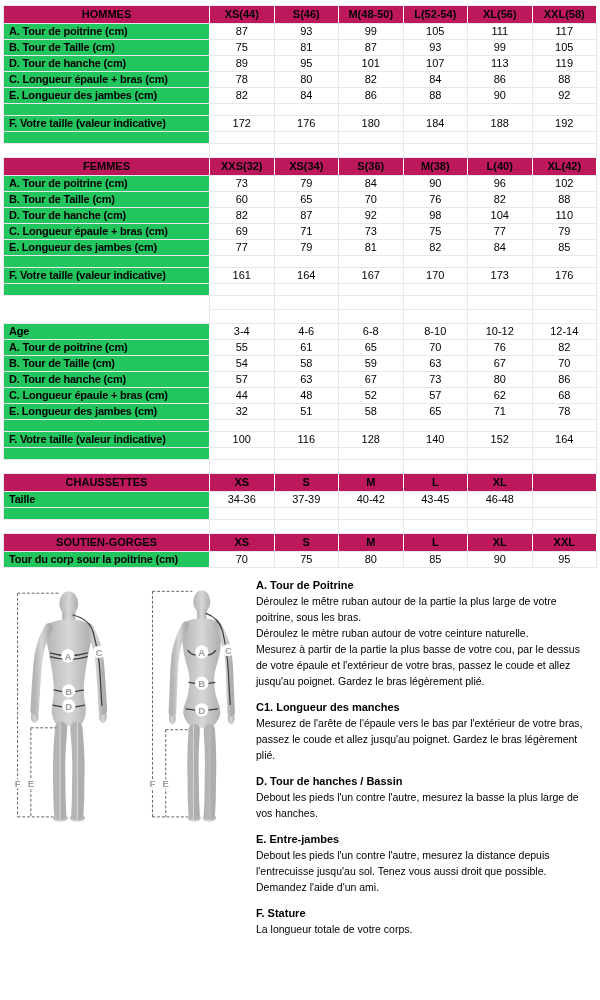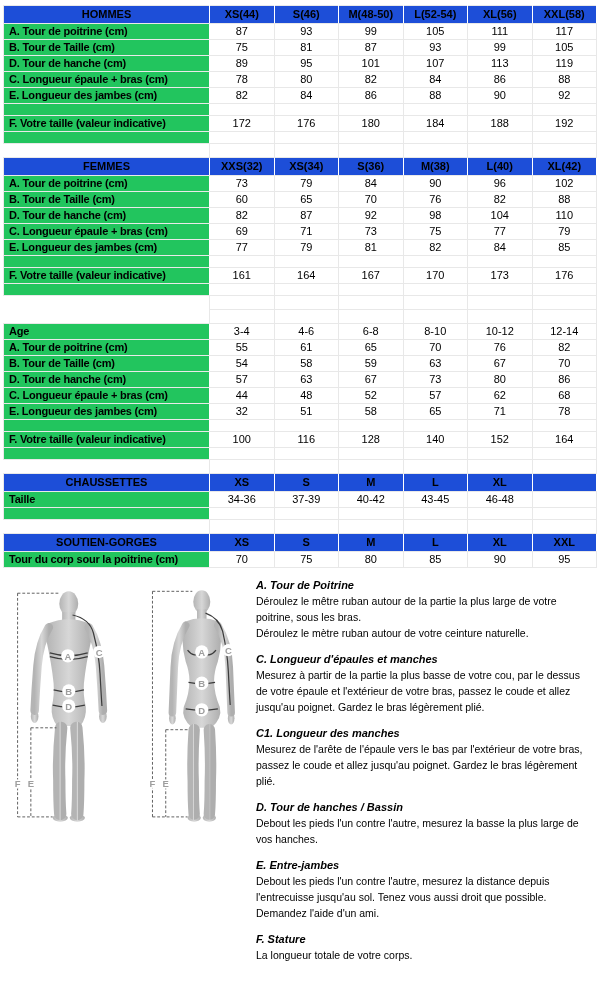--- a/index.html
+++ b/index.html
@@ -11,32 +11,32 @@
   table{border-collapse:collapse;table-layout:fixed;width:594px;}
   col.c-label{width:206px;}
   td{border:1px solid #e8e8e8;height:15px;padding:0 2px;white-space:nowrap;overflow:hidden;
      font-size:11px;line-height:13px;}
   td.val{text-align:center;}
   td.lbl{
     background:#22c55e;font-weight:bold;text-align:left;padding-left:5px;letter-spacing:-0.2px;
     border-color:#e9e9e9 #fff #e9e9e9 #e9e9e9;
   }
   td.hdr{
-    background:#1d4ed8;font-weight:bold;text-align:center;
+    background:#be185d;font-weight:bold;text-align:center;
     border-color:#e9e9e9 #fff #e9e9e9 #fff;height:17px;
   }
   td.hdr-title{text-align:center;border-left-color:#e9e9e9;}
   tr.blank td{height:11px;}
   tr.sep td{height:13px;}
   td.sep-lbl{border:none;background:#fff;}
   .bottom{display:flex;margin-top:9px;}
   .figs{width:252px;padding-left:10px;display:flex;gap:24px;align-items:flex-start;box-sizing:border-box;}
   .figs svg{width:112px;height:258px;}
   .instr{width:338px;padding-left:4px;font-size:11px;}
-  .instr h4{margin:12px 0 1px 0;font-size:11px;line-height:13px;font-style:italic;}
+  .instr h4{margin:12px 0 1px 0;font-size:11px;line-height:13px;}
   .instr h4:first-child{margin-top:2px;}
   .instr p{margin:0;font-size:10.5px;line-height:16px;}
   .mline{stroke:#3c3c3c;stroke-width:1.3;fill:none;}
   .dline{stroke:#5a5a5a;stroke-width:1;fill:none;stroke-dasharray:3,2;}
   .ltr{font-size:10px;font-weight:bold;fill:#9e9e9e;text-anchor:middle;
        font-family:"Liberation Sans",sans-serif;}
   .halo{stroke:#fff;stroke-width:3;paint-order:stroke;}
 </style>
 </head>
 <body>
@@ -486,21 +486,20 @@
         <text class="ltr halo" x="10" y="214">F</text>
         <text class="ltr halo" x="24" y="214">E</text>
       </g>
     </svg>
   </div>
 
   <div class="instr">
       <h4>A. Tour de Poitrine</h4>
       <p>Déroulez le mêtre ruban autour de la partie la plus large de votre poitrine, sous les bras.</p>
       <p>Déroulez le mètre ruban autour de votre ceinture naturelle.</p>
-      <h4>C. Longueur d'épaules et manches</h4>
       <p>Mesurez à partir de la partie la plus basse de votre cou, par le dessus de votre épaule et l'extérieur de votre bras, passez le coude et allez jusqu'au poignet. Gardez le bras légèrement plié.</p>
       <h4>C1. Longueur des manches</h4>
       <p>Mesurez de l'arête de l'épaule vers le bas par l'extérieur de votre bras, passez le coude et allez jusqu'au poignet. Gardez le bras légèrement plié.</p>
       <h4>D. Tour de hanches / Bassin</h4>
       <p>Debout les pieds l'un contre l'autre, mesurez la basse la plus large de vos hanches.</p>
       <h4>E. Entre-jambes</h4>
       <p>Debout les pieds l'un contre l'autre, mesurez la distance depuis l'entrecuisse jusqu'au sol. Tenez vous aussi droit que possible. Demandez l'aide d'un ami.</p>
       <h4>F. Stature</h4>
       <p>La longueur totale de votre corps.</p>
     </div>

